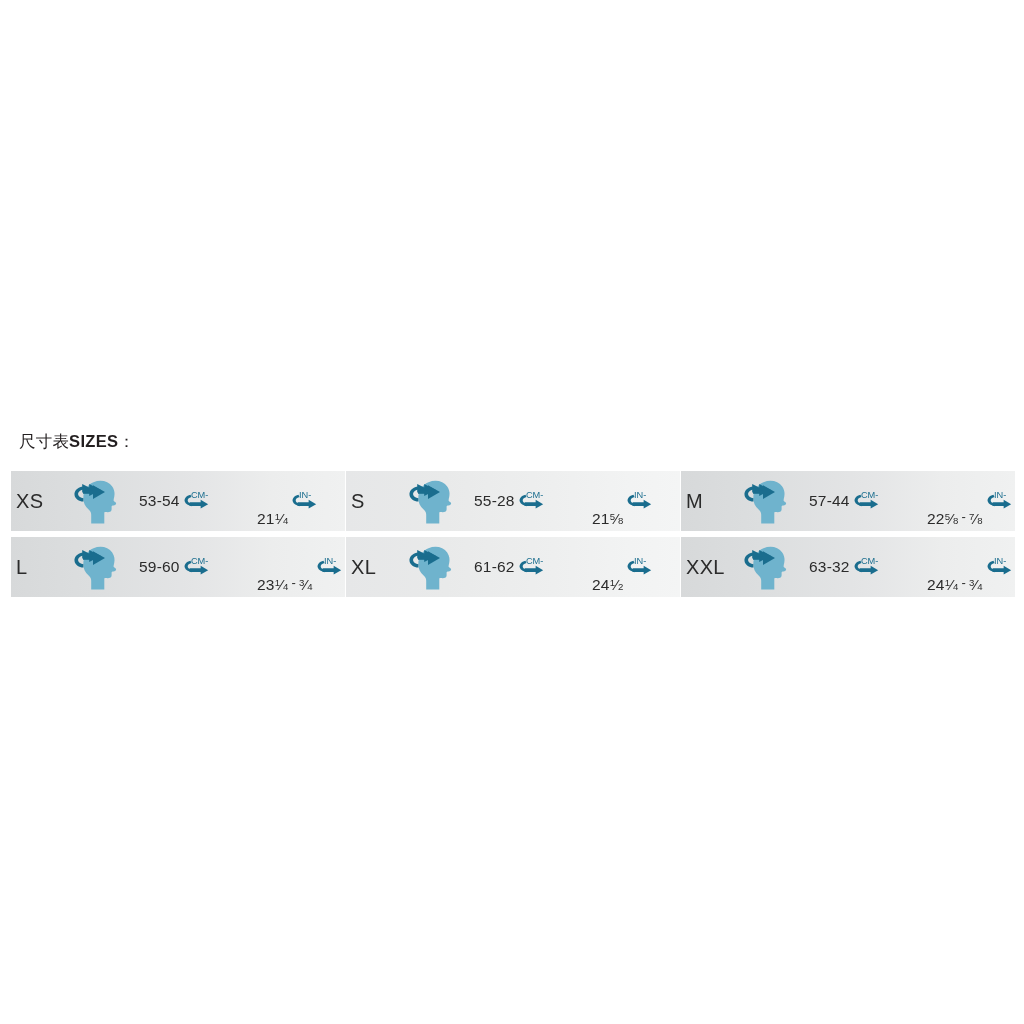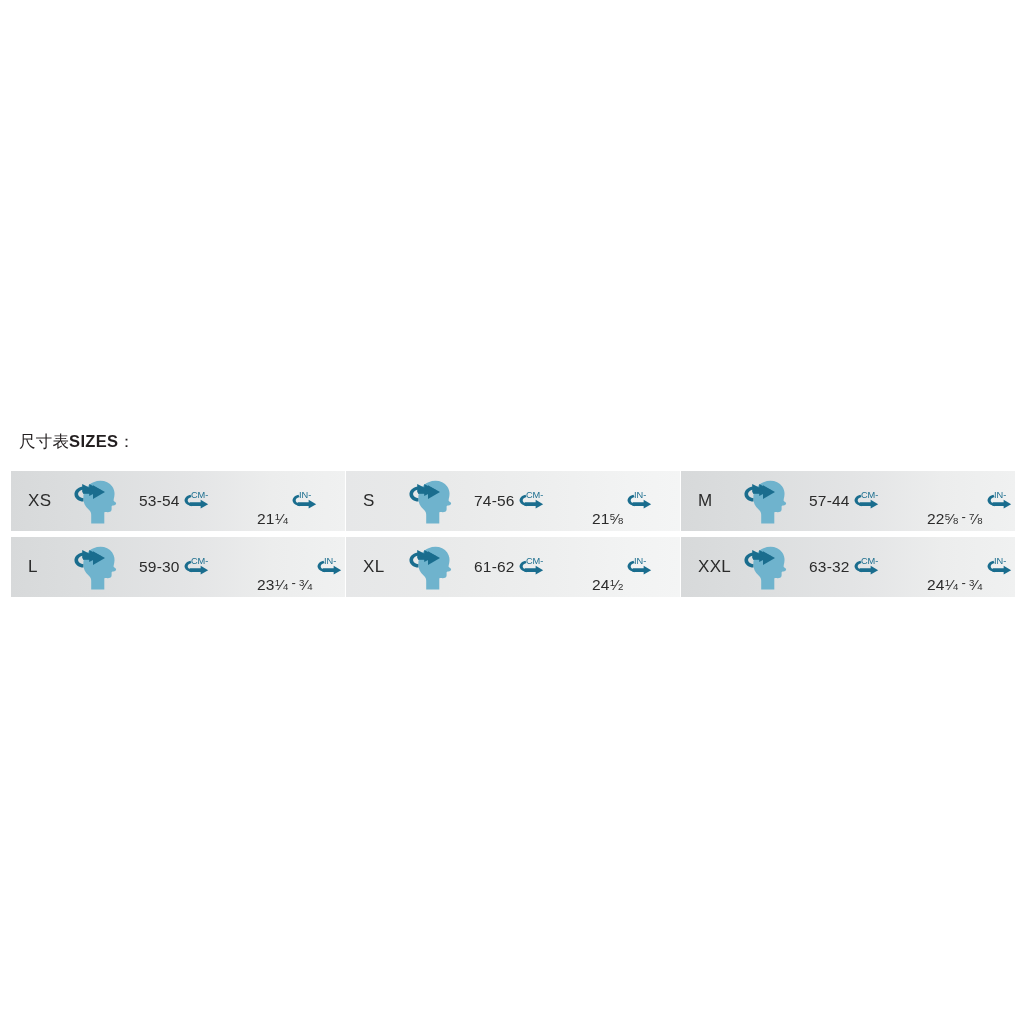--- a/index.html
+++ b/index.html
@@ -58,22 +58,22 @@
     overflow: hidden;
   }
 
   .size-cell.tint-light {
     background: linear-gradient(to right, #e6e7e8 0%, #e9eaea 30%, #eeefef 62%, #f2f3f3 85%, #f4f5f5 100%);
   }
 
   
   .size-label {
     width: 62px;
-    padding-left: 17px;
-    font-size: 17px;
+    padding-left: 5px;
+    font-size: 20px;
     color: #2b2b2b;
     letter-spacing: 0.3px;
     flex: 0 0 auto;
   }
 
   
   .head-icon {
     flex: 0 0 auto;
     width: 52px;
     height: 46px;
@@ -174,21 +174,21 @@
       <path class="head-shape" d="M20.5 4.2 C27.5 1.4 35.5 3.0 39.2 8.4 C41.6 11.9 41.9 15.4 41.2 19.0 C40.8 21.0 40.2 22.7 41.0 23.3 C42.1 24.1 43.6 24.6 43.0 26.0 C42.5 27.2 40.6 27.5 39.7 27.6 C38.8 27.7 38.6 28.1 38.6 29.2 C38.6 30.8 38.9 32.6 37.6 33.5 C36.4 34.3 34.0 34.2 32.6 34.0 C31.6 33.9 31.3 34.2 31.3 35.4 L31.3 45.4 L18.2 45.4 L18.2 36.8 C18.2 34.4 17.2 32.9 15.4 31.3 C12.2 28.5 10.3 25.0 10.3 20.0 C10.3 12.9 14.3 6.7 20.5 4.2 Z" fill="#6fb3cd"></path>
       <path class="head-arrow" d="M9.6 8.6 C4.0 9.6 0.8 13.4 1.6 17.4 C2.3 20.8 5.8 23.2 10.4 23.6 L10.4 20.2 C7.6 19.8 5.6 18.4 5.2 16.7 C4.7 14.4 6.8 12.3 10.6 11.6 Z" fill="#1a6d8e"></path>
       <path class="head-arrow-head" d="M9.2 6.0 L9.2 14.4 L16.2 14.4 L16.2 18.0 L28.0 12.0 L16.2 6.0 L16.2 9.6 Z" fill="#1a6d8e"></path>
       <path class="head-arrow-stem" d="M10.0 12.4 L22.5 12.4 L22.5 15.8 L10.0 15.8 Z" fill="#1a6d8e"></path>
       <path class="head-arrow-tip" d="M20.0 7.2 L32.0 14.1 L20.0 21.0 Z" fill="#1a6d8e"></path>
     </svg>
 
     <span class="gap-a"></span>
 
     <span class="measure m-cm">
-      <span class="value">74-56</span>
+      <span class="value">55-28</span>
       <svg class="unit-icon" viewBox="0 0 34 26" xmlns="http://www.w3.org/2000/svg">
         <text class="unit-text" x="9" y="10" font-family="Liberation Sans, sans-serif" font-size="10.5" font-weight="400" fill="#1a6d8e">CM-</text>
         <path d="M8.5 6.0 C3.6 7.2 1.0 10.4 2.0 13.7 C2.8 16.4 6.0 18.4 10.2 19.0 L10.2 16.0 C7.6 15.5 5.8 14.3 5.4 12.9 C4.9 11.1 6.6 9.4 9.6 8.6 Z" fill="#1a6d8e"></path>
         <path d="M7.5 14.4 L20.0 14.4 L20.0 11.6 L28.5 16.6 L20.0 21.6 L20.0 18.8 L7.5 18.8 Z" fill="#1a6d8e"></path>
       </svg>
     </span>
 
     <span class="measure m-in">
       <span class="value">21<span class="frac"><sup>5</sup><span class="slash">⁄</span><sub>8</sub></span></span>
       <svg class="unit-icon" viewBox="0 0 34 26" xmlns="http://www.w3.org/2000/svg">
@@ -238,21 +238,21 @@
       <path class="head-shape" d="M20.5 4.2 C27.5 1.4 35.5 3.0 39.2 8.4 C41.6 11.9 41.9 15.4 41.2 19.0 C40.8 21.0 40.2 22.7 41.0 23.3 C42.1 24.1 43.6 24.6 43.0 26.0 C42.5 27.2 40.6 27.5 39.7 27.6 C38.8 27.7 38.6 28.1 38.6 29.2 C38.6 30.8 38.9 32.6 37.6 33.5 C36.4 34.3 34.0 34.2 32.6 34.0 C31.6 33.9 31.3 34.2 31.3 35.4 L31.3 45.4 L18.2 45.4 L18.2 36.8 C18.2 34.4 17.2 32.9 15.4 31.3 C12.2 28.5 10.3 25.0 10.3 20.0 C10.3 12.9 14.3 6.7 20.5 4.2 Z" fill="#6fb3cd"></path>
       <path class="head-arrow" d="M9.6 8.6 C4.0 9.6 0.8 13.4 1.6 17.4 C2.3 20.8 5.8 23.2 10.4 23.6 L10.4 20.2 C7.6 19.8 5.6 18.4 5.2 16.7 C4.7 14.4 6.8 12.3 10.6 11.6 Z" fill="#1a6d8e"></path>
       <path class="head-arrow-head" d="M9.2 6.0 L9.2 14.4 L16.2 14.4 L16.2 18.0 L28.0 12.0 L16.2 6.0 L16.2 9.6 Z" fill="#1a6d8e"></path>
       <path class="head-arrow-stem" d="M10.0 12.4 L22.5 12.4 L22.5 15.8 L10.0 15.8 Z" fill="#1a6d8e"></path>
       <path class="head-arrow-tip" d="M20.0 7.2 L32.0 14.1 L20.0 21.0 Z" fill="#1a6d8e"></path>
     </svg>
 
     <span class="gap-a"></span>
 
     <span class="measure m-cm">
-      <span class="value">59-30</span>
+      <span class="value">59-60</span>
       <svg class="unit-icon" viewBox="0 0 34 26" xmlns="http://www.w3.org/2000/svg">
         <text class="unit-text" x="9" y="10" font-family="Liberation Sans, sans-serif" font-size="10.5" font-weight="400" fill="#1a6d8e">CM-</text>
         <path d="M8.5 6.0 C3.6 7.2 1.0 10.4 2.0 13.7 C2.8 16.4 6.0 18.4 10.2 19.0 L10.2 16.0 C7.6 15.5 5.8 14.3 5.4 12.9 C4.9 11.1 6.6 9.4 9.6 8.6 Z" fill="#1a6d8e"></path>
         <path d="M7.5 14.4 L20.0 14.4 L20.0 11.6 L28.5 16.6 L20.0 21.6 L20.0 18.8 L7.5 18.8 Z" fill="#1a6d8e"></path>
       </svg>
     </span>
 
     <span class="measure m-in">
       <span class="value">23<span class="frac"><sup>1</sup><span class="slash">⁄</span><sub>4</sub></span><span class="dash">-</span><span class="frac"><sup>3</sup><span class="slash">⁄</span><sub>4</sub></span></span>
       <svg class="unit-icon" viewBox="0 0 34 26" xmlns="http://www.w3.org/2000/svg">

